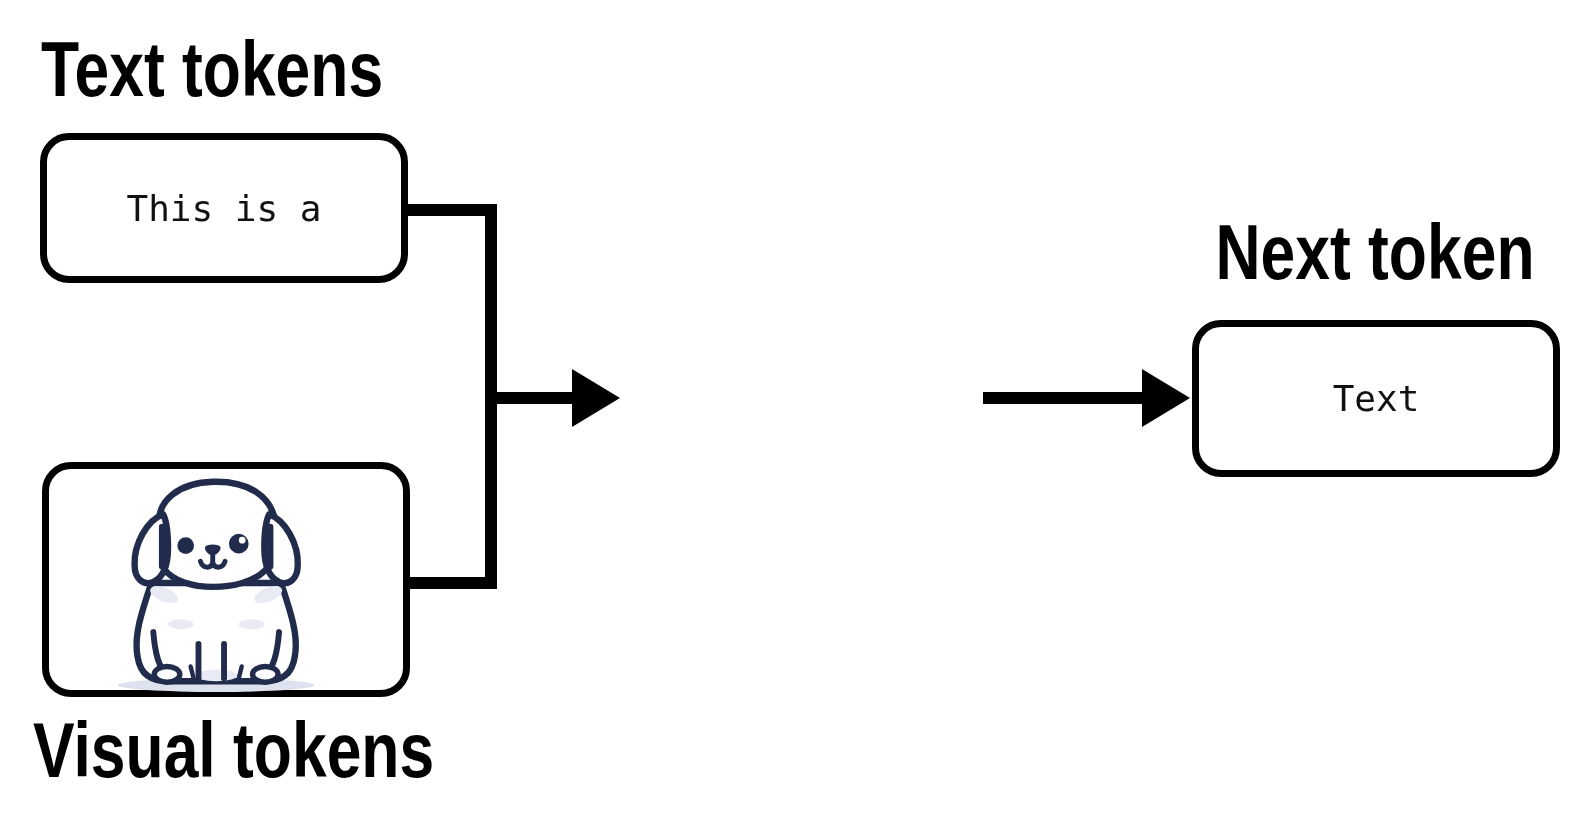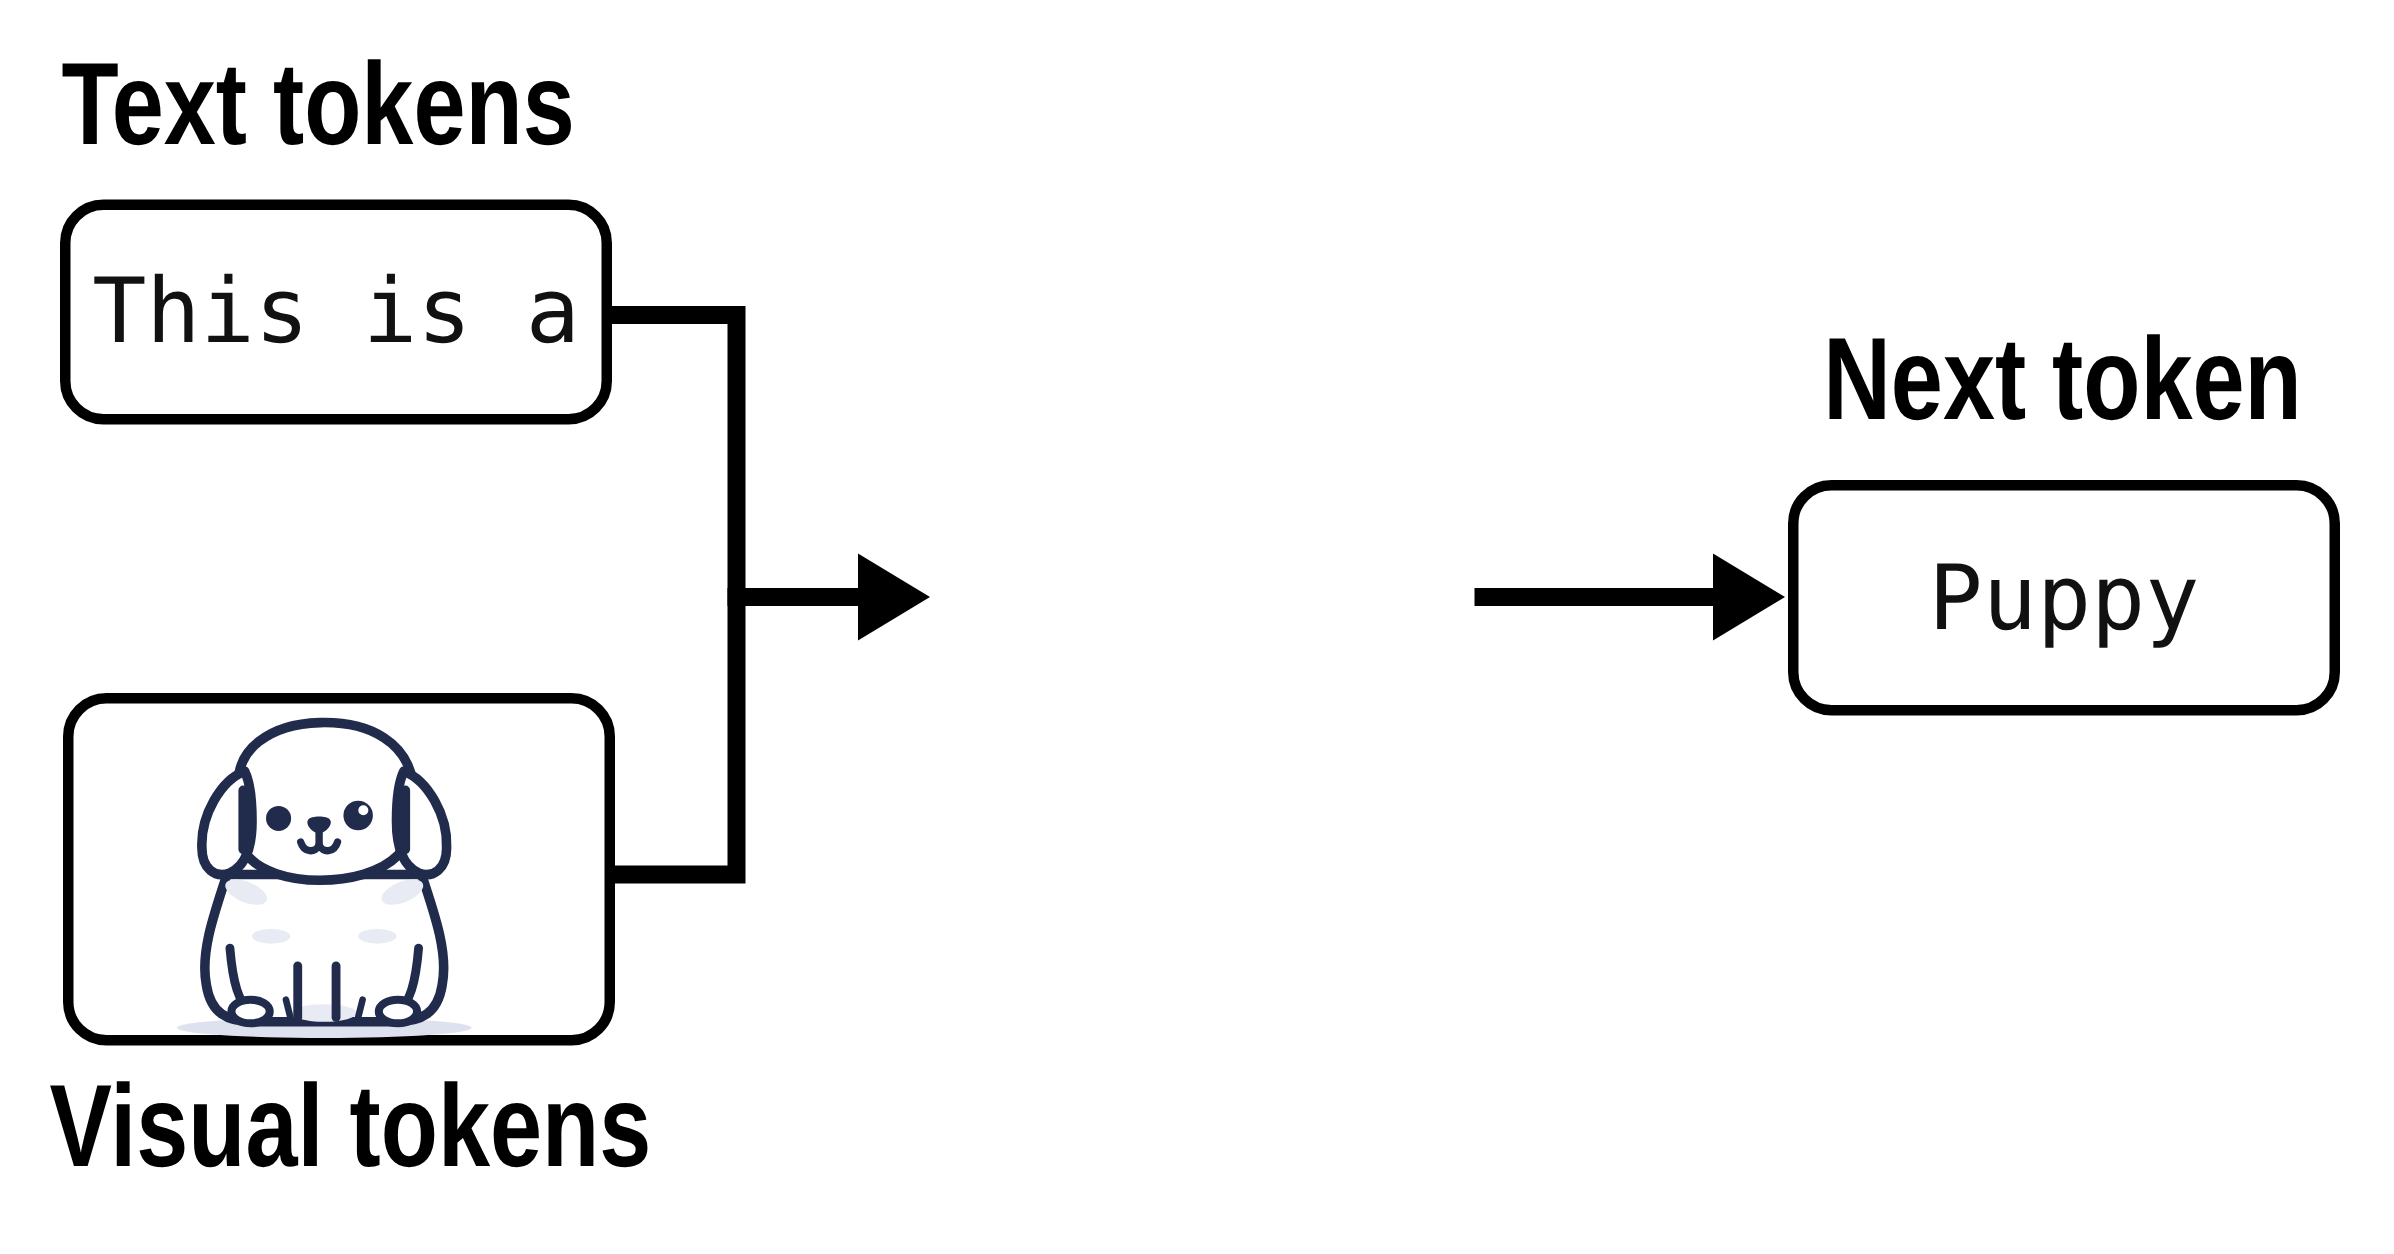--- a/index.html
+++ b/index.html
@@ -30,21 +30,21 @@
     box-sizing:border-box;
     background:#ffffff;
     border:7px solid #000000;
     border-radius:29px;
     display:flex;
     align-items:center;
     justify-content:center;
   }
   .mono-text{
     font-family:"DejaVu Sans Mono", monospace;
-    font-size:60px;
+    font-size:36px;
     color:#111111;
     white-space:nowrap;
   }
   #text-token-box{left:40px;top:133px;width:368px;height:150px;}
   #visual-token-box{left:42px;top:462px;width:368px;height:235px;}
   #model-box{left:622px;top:297px;width:361px;height:201px;flex-direction:column;}
   #output-box{left:1192px;top:320px;width:368px;height:157px;}
   .model-line{
     display:block;
     font-weight:700;
@@ -123,16 +123,16 @@
       <circle cx="133" cy="78" r="10" fill="#212c4d"></circle>
       <circle cx="136.5" cy="74.5" r="3.4" fill="#ffffff"></circle>
       <path fill="#212c4d" d="M 99,81 C 101,78 112,78 114,81 C 116,84 111,90 106.5,90 C 102,90 97,84 99,81 Z"></path>
       <path d="M 106.5,90 L 106.5,97" stroke="#212c4d" stroke-width="5" stroke-linecap="round"></path>
       <path d="M 94,96 C 96,103 104,104 106.5,98 C 109,104 117,103 119,96" fill="none" stroke="#212c4d" stroke-width="5" stroke-linecap="round"></path>
     </svg>
   </div>
 
 
   <div class="node" id="output-box">
-    <span class="mono-text">Puppy</span>
+    <span class="mono-text">Text</span>
   </div>
 
 </div>
 
 </body></html>

